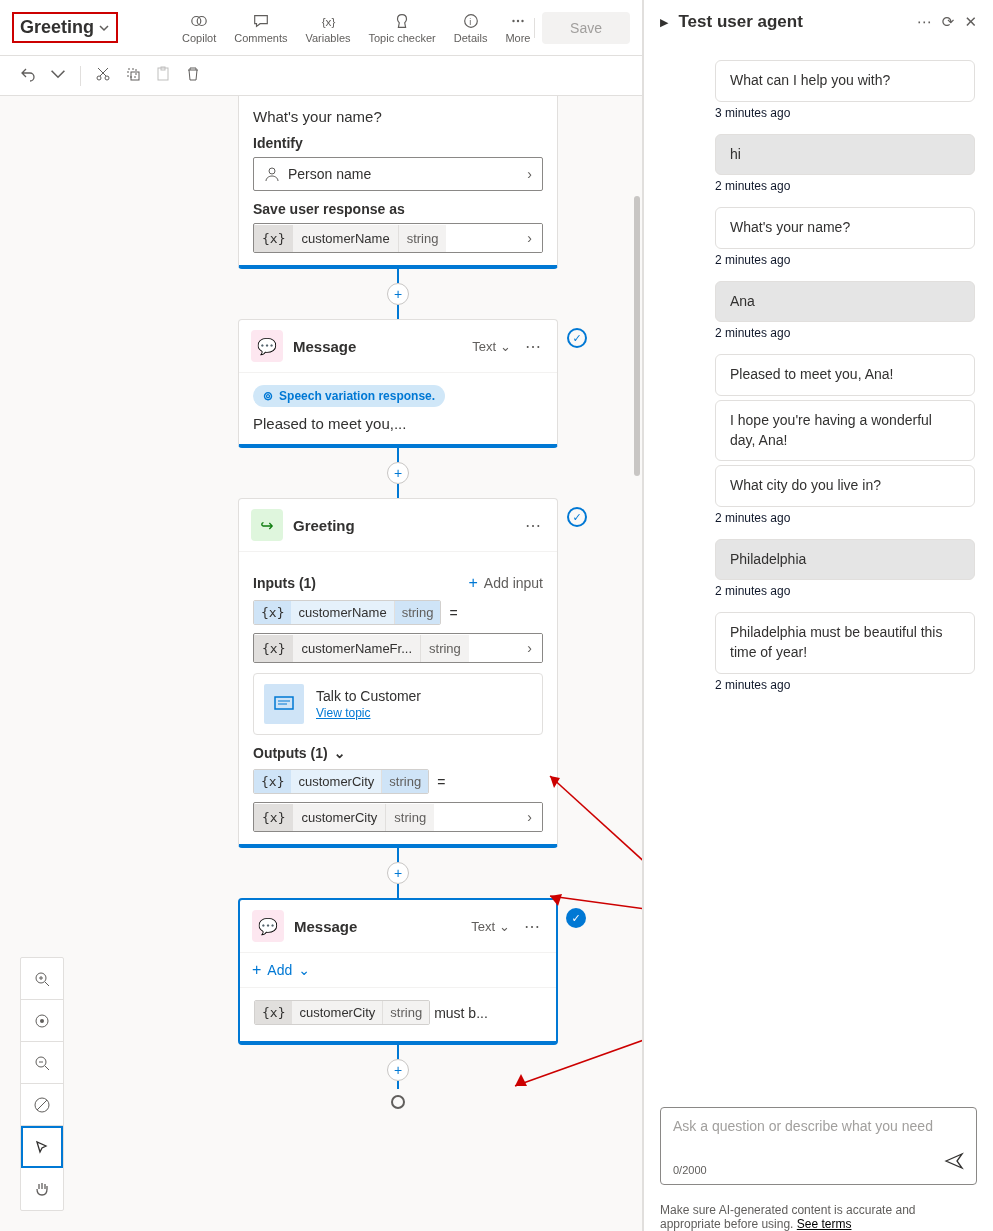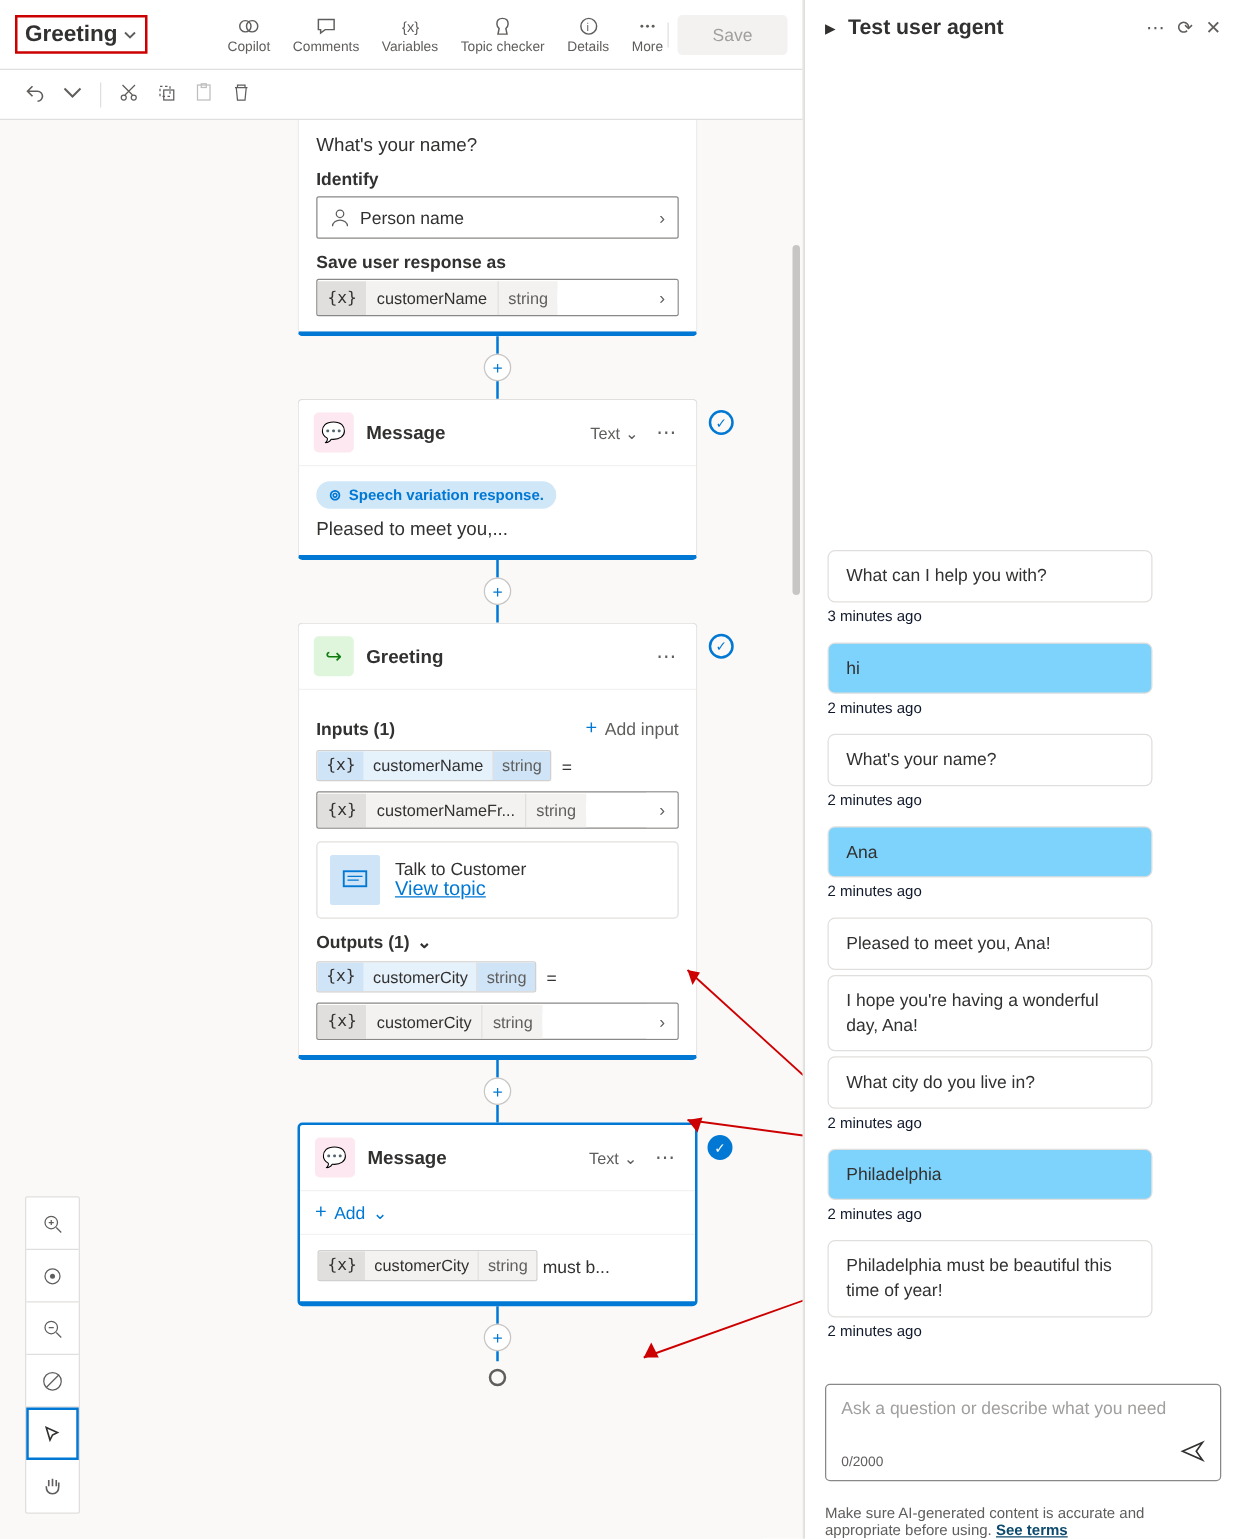--- a/index.html
+++ b/index.html
@@ -49,52 +49,52 @@
   .var-inline.blue .chip.name { background:#e5f1fb;}
   .var-inline.blue .chip.type { background:#cfe4f7; }
   .eq { margin:0 4px; font-size:14px;}
   .speech-pill { display:inline-flex; align-items:center; gap:6px; background:#d0e7f8; color:#0078d4; font-size:12px; font-weight:600; padding:4px 10px; border-radius:12px; margin-bottom:8px;}
   .connector { display:flex; flex-direction:column; align-items:center;}
   .line { width:2px; height:14px; background:#0078d4;}
   .add-plus { width:22px; height:22px; border:1px solid #c8c6c4; border-radius:50%; background:#fff; color:#0078d4; display:flex; align-items:center; justify-content:center; font-size:14px; cursor:pointer;}
   .end-circ { width:14px; height:14px; border:2px solid #605e5c; border-radius:50%; margin-top:6px;}
   .link-row { display:flex; align-items:center; gap:12px; border:1px solid #e1dfdd; border-radius:4px; padding:10px; margin:10px 0;}
   .link-ico { width:40px; height:40px; background:#cfe4f7; color:#0078d4; display:flex; align-items:center; justify-content:center; border-radius:2px; font-size:20px;}
-  .link-txt a { color:#0078d4; font-size:16px;}
+  .link-txt a { color:#0078d4; font-size:12px;}
   .add-input { color:#605e5c; font-size:14px; display:flex; align-items:center; gap:6px; cursor:pointer;}
   .row-flex { display:flex; align-items:center; justify-content:space-between; margin:10px 0 6px;}
   .add-btn { display:flex; align-items:center; gap:6px; color:#0078d4; font-size:14px; padding:8px 12px; border-bottom:1px solid #f3f2f1; cursor:pointer;}
   .msg-body { padding:10px 14px 14px; font-size:14px; display:flex; align-items:center; flex-wrap:wrap;}
 
   
   .arrow { position:absolute; pointer-events:none;}
   .arrow line { stroke:#c00; stroke-width:1.5;}
   .arrow polygon { fill:#c00;}
 
   
   .test { width: 350px; display:flex; flex-direction:column; border-left:1px solid #e1dfdd;}
   .test-hdr { display:flex; align-items:center; padding:12px 16px; gap:10px;}
   .test-hdr .tri { font-size:11px;}
   .test-hdr .ttl { font-weight:700; font-size:17px; flex:1;}
   .test-hdr .ico { color:#605e5c; cursor:pointer; font-size:15px;}
-  .chat { flex:1; padding: 12px 18px; overflow-y:auto; display:flex; flex-direction:column;justify-content:space-between;}
+  .chat { flex:1; padding: 12px 18px; overflow-y:auto; display:flex; flex-direction:row;justify-content:space-between;}
   .bub { max-width:260px; padding:10px 14px; border-radius:6px; font-size:14px; line-height:1.4; margin:4px 0; border:1px solid #e1dfdd;}
   .bot { background:#fff; align-self:flex-start;}
-  .usr { background:#7dd3fc; align-self:flex-end;}
+  .usr { background:#e5e5e5; align-self:flex-end;}
   .ts { font-size:12px; color:#0f172a; margin:4px 0 14px;}
   .ts.l { align-self:flex-start;}
   .ts.r { align-self:flex-end;}
   .chat-spacer { flex:1; min-height:380px;}
   .input-area { padding:10px 16px;}
   .input-box { border:1px solid #8a8886; border-radius:4px; padding:10px 12px; position:relative; min-height:78px;}
   .input-box .ph { color:#a19f9d; font-size:14px;}
   .input-box .cnt { position:absolute; left:12px; bottom:8px; font-size:11px; color:#605e5c;}
   .input-box .send { position:absolute; right:12px; bottom:8px; font-size:18px; color:#323130;}
   .disc { font-size:12px; color:#605e5c; padding:8px 16px 0;}
-  .disc a { color:#0c4a6e;font-weight:bold;}
+  .disc a { color:#000000;}
   .scroll-ind { position:absolute; right:2px; top:100px; width:6px; height:280px; background:#c8c6c4; border-radius:3px;}
 </style>
 </head>
 <body>
 
 <div class="app">
   <div class="main">
 
     <div class="header">
       <div class="topic-name">

